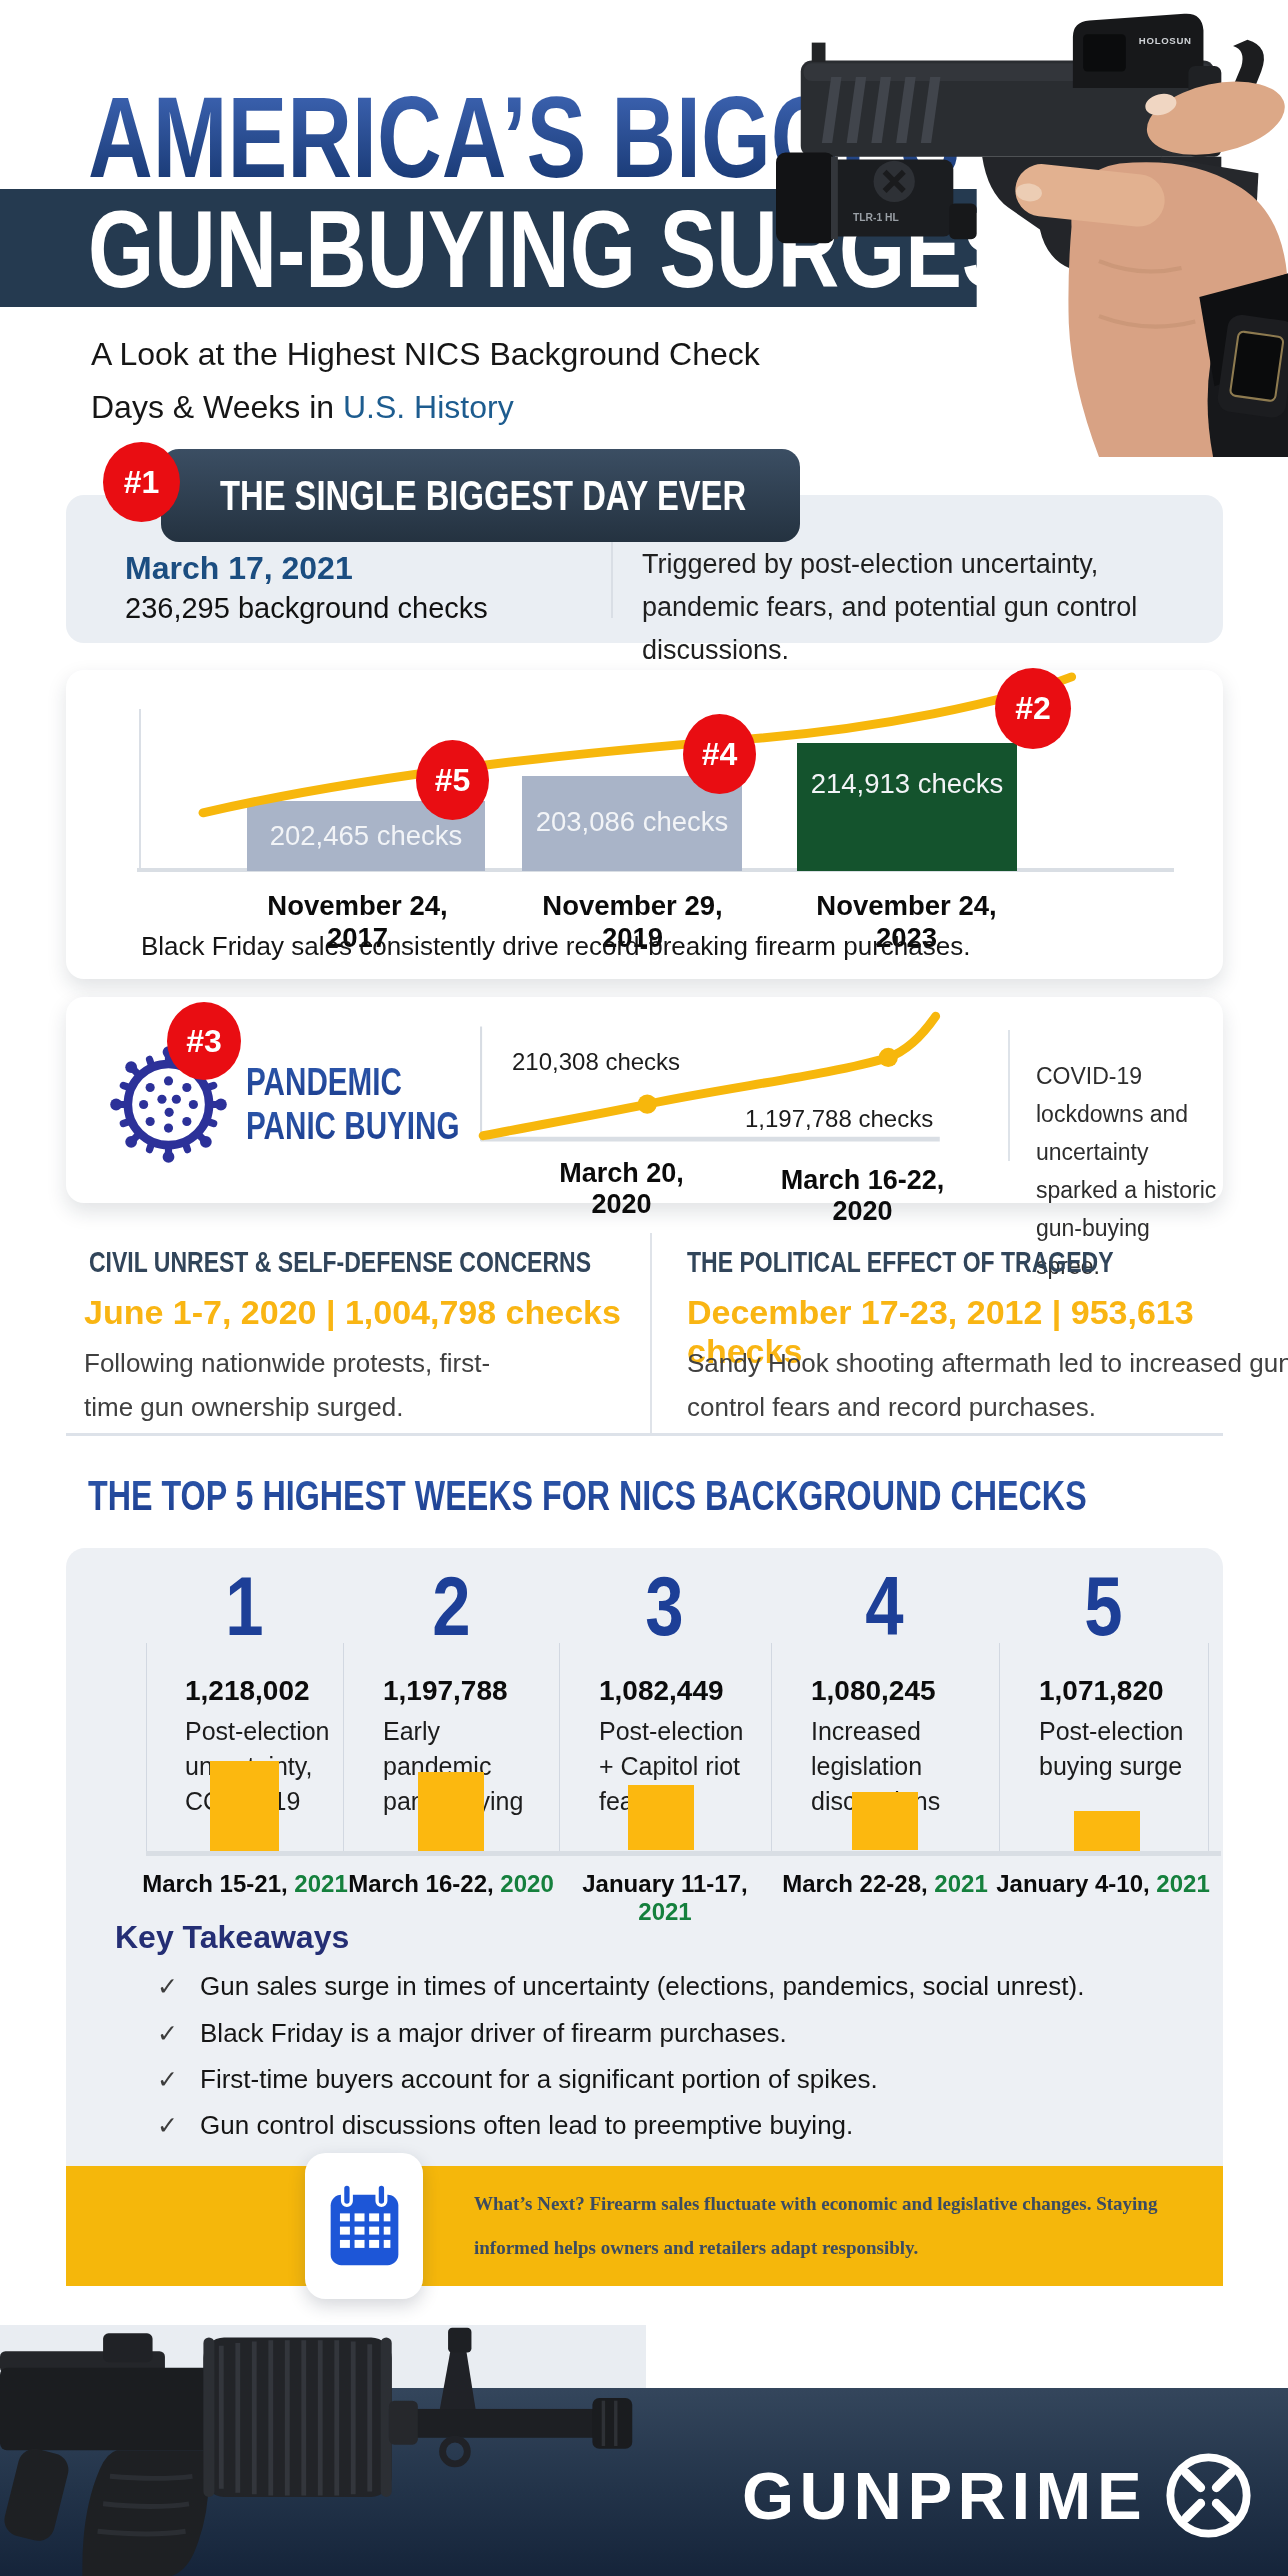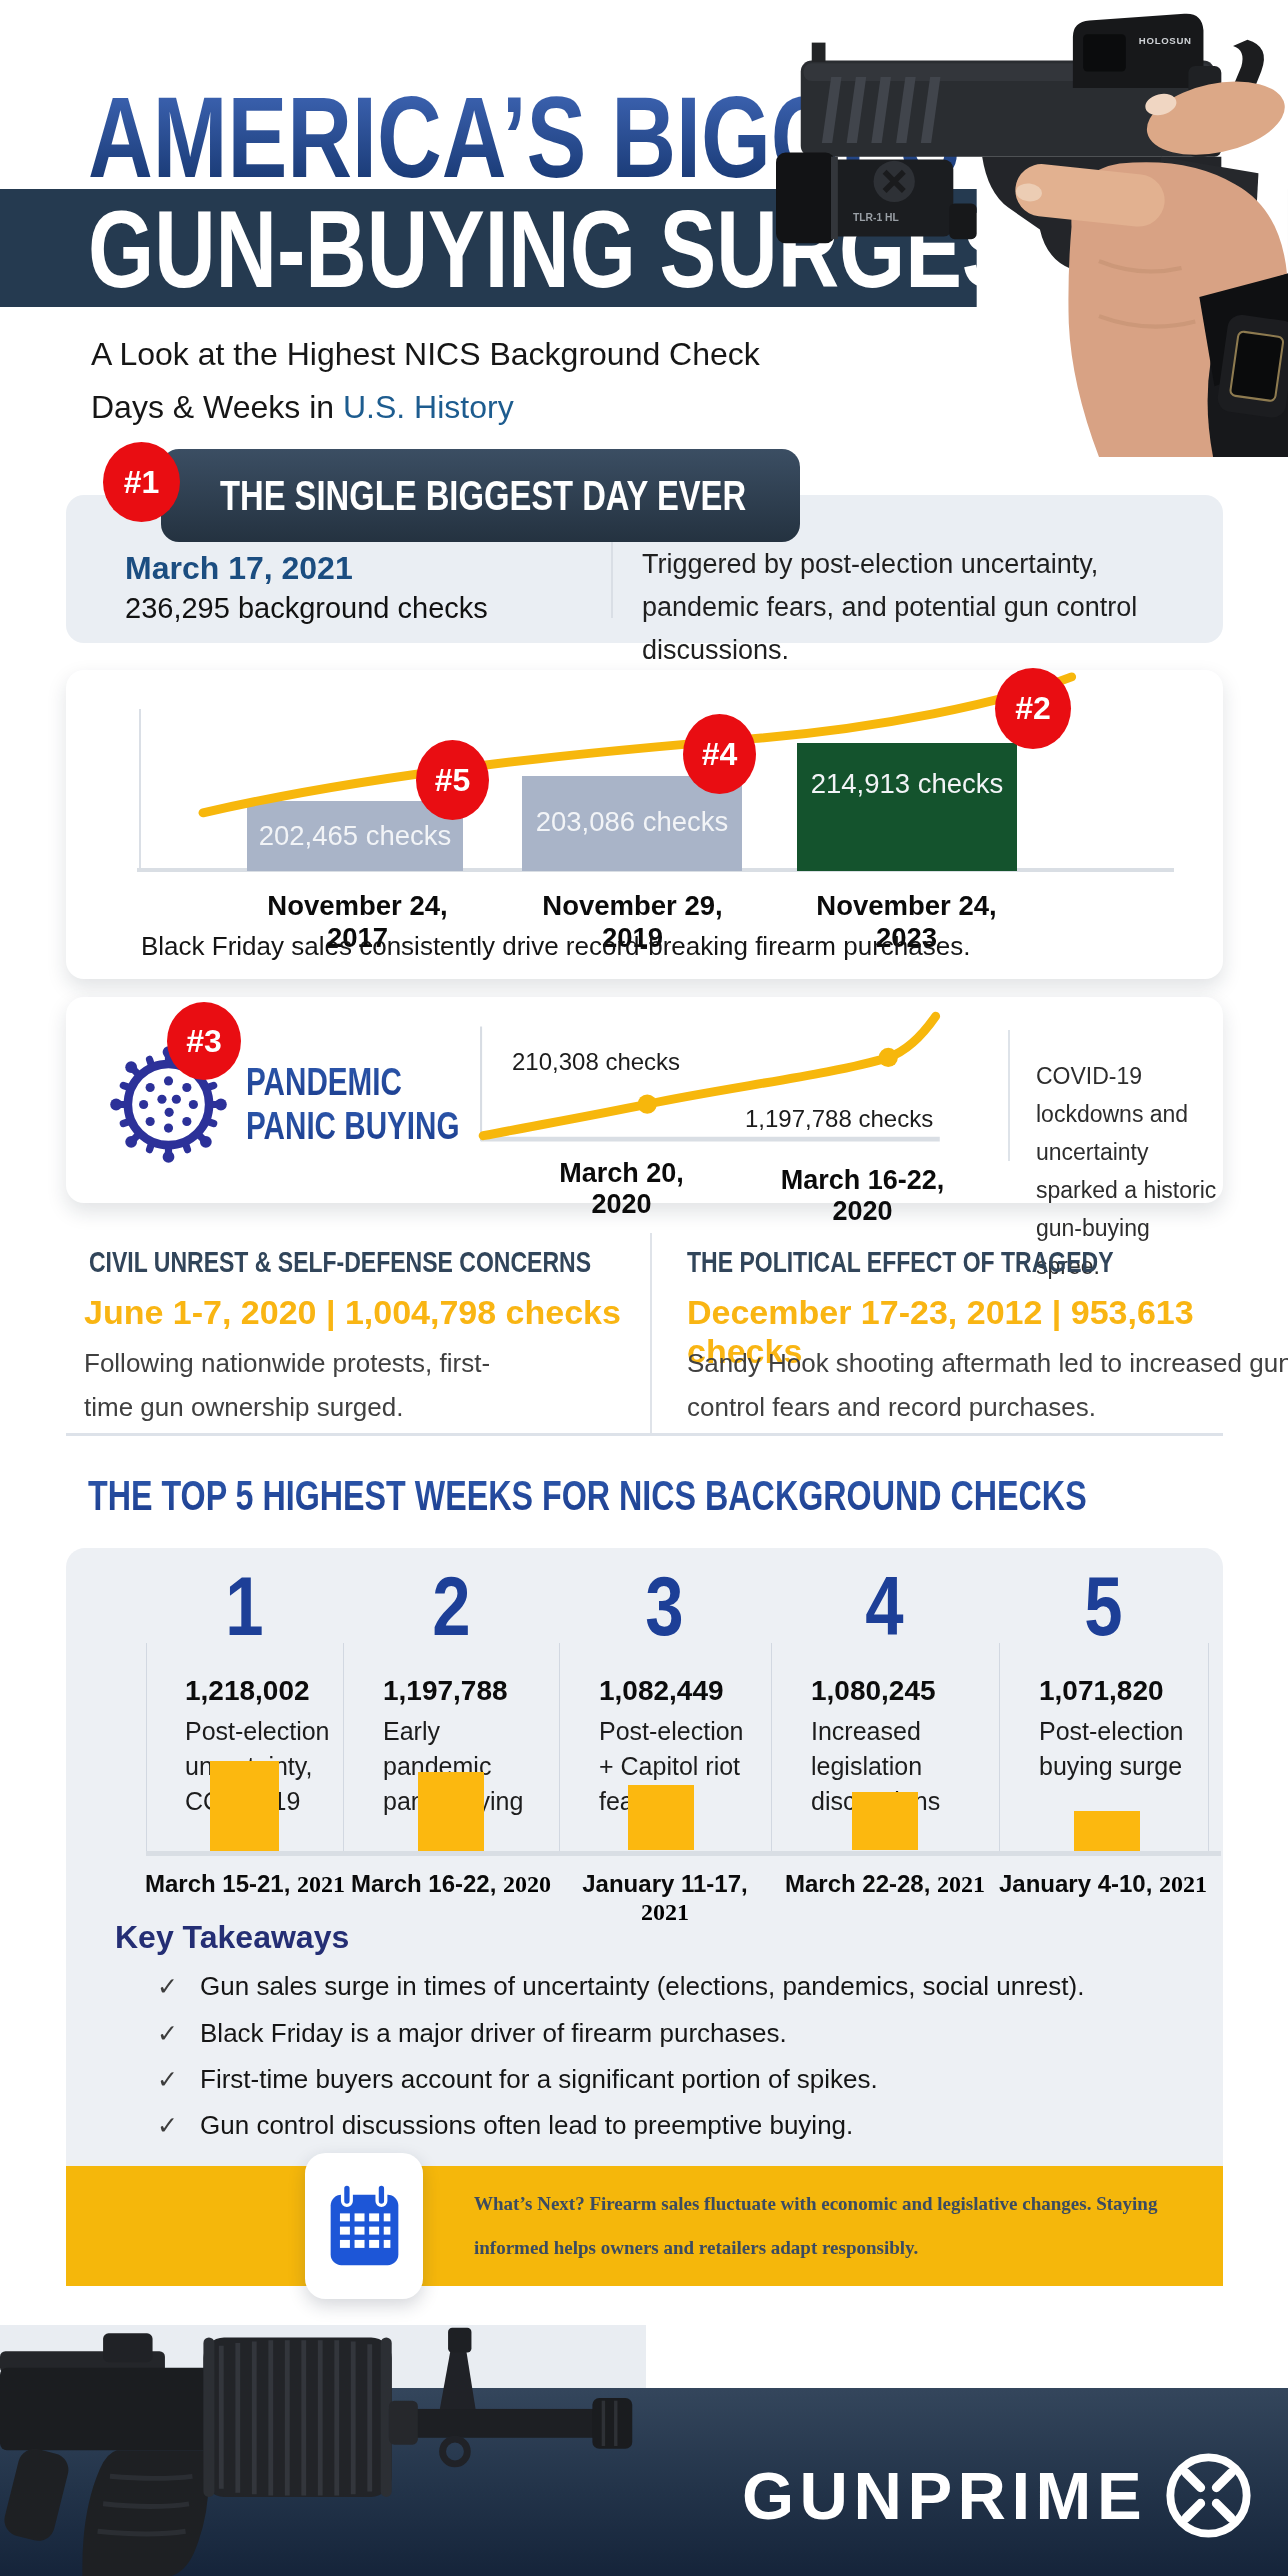--- a/index.html
+++ b/index.html
@@ -18,21 +18,21 @@
   .bar-lbl{color:#f2f4f7;font-size:27.5px;}
   .date-lbl{font-weight:bold;color:#0b0b0b;font-size:27.5px;text-align:center;}
   .vline{background:#d9dee5;width:2.1px;}
   .hline{background:#d9dee4;}
   .ybar{background:#fcb80f;}
   .yellow-stat{color:#f9b513;font-weight:bold;font-size:34px;}
   .slate-head{color:#31455a;font-weight:bold;font-size:29.5px;}
   .body-txt{color:#404040;font-size:26px;line-height:44px;}
   .kt-item{font-size:26px;color:#151515;}
   .check{color:#3d3d3d;font-size:25px;}
-  .year{color:#000000;font-family:Liberation Serif, serif;}
+  .year{color:#15803d;}
 </style>
 </head>
 <body>
 
 <div class="page">
 
   <div class="abs" style="left:0;top:189px;width:1288px;height:118px;background:#253a50;"></div>
 
   <div class="abs" style="left:88px;top:82px;font-size:115px;font-weight:bold;line-height:110px;">
     <span class="cd grad">AMERICA’S BIGGEST</span>
@@ -95,21 +95,21 @@
   <div class="abs" style="left:125px;top:550px;font-size:32px;font-weight:bold;color:#1b4d80;">March 17, 2021</div>
   <div class="abs" style="left:125px;top:592px;font-size:29px;color:#111111;">236,295 background checks</div>
   <div class="abs vline" style="left:611px;top:529px;height:89px;"></div>
   <div class="abs" style="left:642px;top:543px;width:570px;font-size:27px;color:#1f1f1f;line-height:43px;">Triggered by post-election uncertainty, pandemic fears, and potential gun control discussions.</div>
 
   <div class="abs card" style="left:66px;top:670px;width:1157px;height:309px;"></div>
 
   <div class="abs" style="left:139px;top:709px;width:2.1px;height:163px;background:#dadfe6;"></div>
   <div class="abs hline" style="left:137px;top:868px;width:1037px;height:4.1px;"></div>
 
-  <div class="abs bar-bf" style="left:247px;top:801px;width:216px;height:70px;">
+  <div class="abs bar-bf" style="left:247px;top:801px;width:238px;height:70px;">
     <span class="bar-lbl" style="margin-top:19px;">202,465 checks</span>
   </div>
   <div class="abs bar-bf" style="left:522px;top:776px;width:220px;height:95px;">
     <span class="bar-lbl" style="margin-top:30px;">203,086 checks</span>
   </div>
   <div class="abs bar-bf" style="left:797px;top:743px;width:220px;height:128px;background:#14532d;">
     <span class="bar-lbl" style="margin-top:25px;">214,913 checks</span>
   </div>
 
   <svg class="abs" style="left:66px;top:670px;" width="1157" height="309" viewBox="0 0 1684 450">

